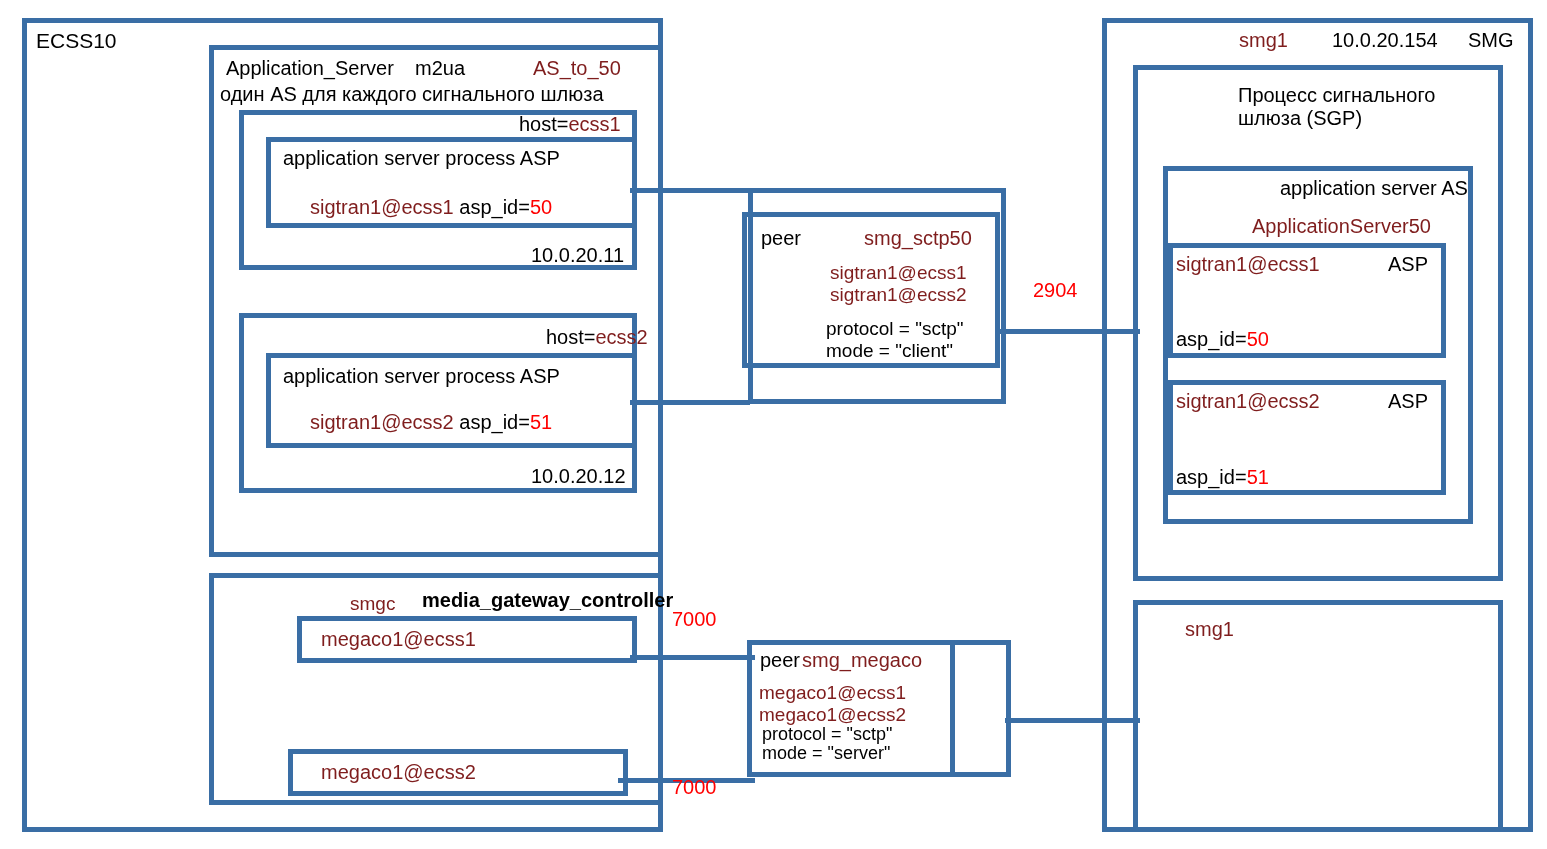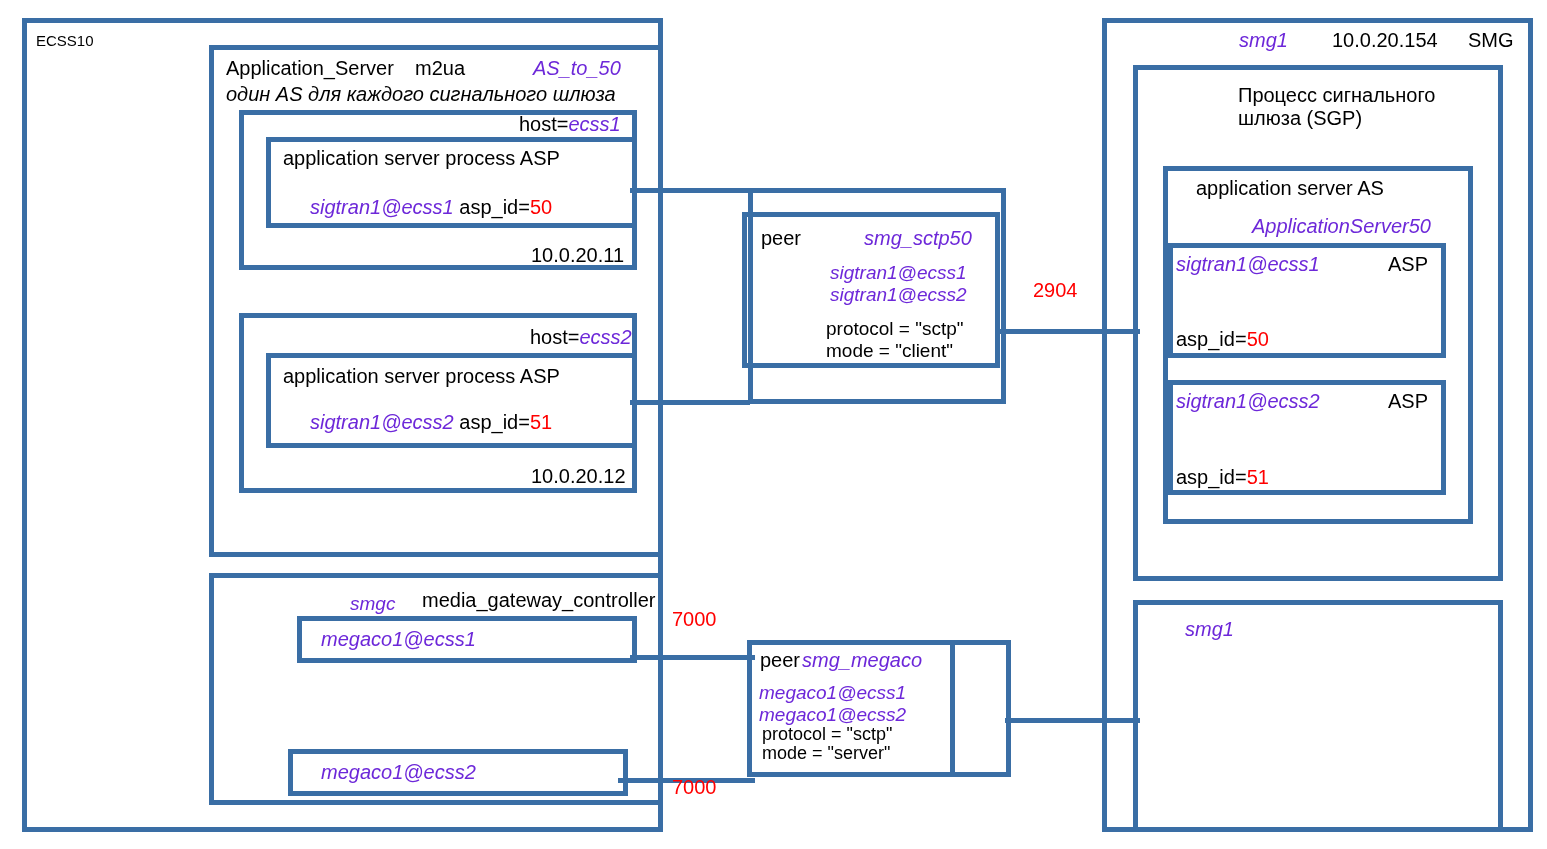--- a/index.html
+++ b/index.html
@@ -26,75 +26,75 @@
     background: #3a6ea5;
     height: 5px;
   }
   .txt {
     position: absolute;
     color: #000000;
     font-size: 19px;
     line-height: 23px;
     white-space: nowrap;
   }
-  .green { color: #6d28d9; font-style: italic; }
+  .green { color: #7f1d1d; }
   .red   { color: #ff0000; }
   .t18 { font-size: 18px; line-height: 22px; }
   .t19 { font-size: 19px; line-height: 23px; }
   .t20 { font-size: 20px; line-height: 24px; }
-  .t21 { font-size: 15px; line-height: 25px; }
+  .t21 { font-size: 21px; line-height: 25px; }
 </style>
 </head>
 <body>
 
 <div id="canvas">
 
   <div class="line-h" style="left:630px; top:188px; width:120px;"></div>
   <div class="line-h" style="left:630px; top:400px; width:120px;"></div>
   <div class="line-h" style="left:1000px; top:329px; width:140px;"></div>
   <div class="line-h" style="left:630px; top:655px; width:125px;"></div>
   <div class="line-h" style="left:618px; top:778px; width:137px;"></div>
   <div class="line-h" style="left:1005px; top:718px; width:135px;"></div>
 
   <div class="box" style="left:22px; top:18px; width:641px; height:814px;"></div>
   <div class="txt t21" style="left:36px; top:28px;">ECSS10</div>
 
   <div class="box" style="left:209px; top:45px; width:454px; height:512px;"></div>
   <div class="txt t20" style="left:226px; top:56px;text-align:right;">Application_Server</div>
   <div class="txt t20" style="left:415px; top:56px;">m2ua</div>
   <div class="txt t20 green" style="left:533px; top:56px;text-align:right;">AS_to_50</div>
-  <div class="txt t20" style="left:226px; top:82px;font-style:italic;">один AS для каждого сигнального шлюза</div>
+  <div class="txt t20" style="left:220px; top:82px;">один AS для каждого сигнального шлюза</div>
 
   <div class="box" style="left:239px; top:110px; width:398px; height:160px;"></div>
   <div class="txt t20" style="left:519px; top:112px;">
     <span>host=</span><span class="green">ecss1</span>
   </div>
   <div class="box" style="left:266px; top:137px; width:371px; height:91px;"></div>
   <div class="txt t20" style="left:283px; top:146px;">application server process ASP</div>
   <div class="txt t20" style="left:310px; top:195px;">
     <span class="green">sigtran1@ecss1</span>
     <span>asp_id=</span><span class="red">50</span>
   </div>
   <div class="txt t20" style="left:531px; top:243px;">10.0.20.11</div>
 
   <div class="box" style="left:239px; top:313px; width:398px; height:180px;"></div>
-  <div class="txt t20" style="left:530px; top:325px;">
+  <div class="txt t20" style="left:546px; top:325px;">
     <span>host=</span><span class="green">ecss2</span>
   </div>
   <div class="box" style="left:266px; top:353px; width:371px; height:95px;"></div>
   <div class="txt t20" style="left:283px; top:364px;">application server process ASP</div>
   <div class="txt t20" style="left:310px; top:410px;">
     <span class="green">sigtran1@ecss2</span>
     <span>asp_id=</span><span class="red">51</span>
   </div>
   <div class="txt t20" style="left:531px; top:464px;">10.0.20.12</div>
 
   <div class="box" style="left:209px; top:573px; width:454px; height:232px;"></div>
   <div class="txt t19 green" style="left:350px; top:592px;">smgc</div>
-  <div class="txt t20" style="left:422px; top:588px;">media_gateway_controller</div>
+  <div class="txt t20" style="left:422px; top:588px;font-weight:bold;">media_gateway_controller</div>
 
   <div class="box" style="left:297px; top:616px; width:340px; height:47px;"></div>
   <div class="txt t20 green" style="left:321px; top:627px;">megaco1@ecss1</div>
 
   <div class="box" style="left:288px; top:749px; width:340px; height:47px;"></div>
   <div class="txt t20 green" style="left:321px; top:760px;">megaco1@ecss2</div>
 
   <div class="box" style="left:748px; top:188px; width:258px; height:216px;"></div>
   <div class="box" style="left:742px; top:212px; width:258px; height:156px;"></div>
   <div class="txt t20" style="left:761px; top:226px;">peer</div>
@@ -121,21 +121,21 @@
   <div class="box" style="left:1102px; top:18px; width:431px; height:814px;"></div>
   <div class="txt t20 green" style="left:1239px; top:28px;">smg1</div>
   <div class="txt t20" style="left:1332px; top:28px;">10.0.20.154</div>
   <div class="txt t20" style="left:1468px; top:28px;">SMG</div>
 
   <div class="box" style="left:1133px; top:65px; width:370px; height:516px;"></div>
   <div class="txt t20" style="left:1238px; top:83px;">Процесс сигнального</div>
   <div class="txt t20" style="left:1238px; top:106px;">шлюза (SGP)</div>
 
   <div class="box" style="left:1163px; top:166px; width:310px; height:358px;"></div>
-  <div class="txt t20" style="left:1196px; top:176px;text-align:center;">application server AS</div>
+  <div class="txt t20" style="left:1280px; top:176px;text-align:center;">application server AS</div>
   <div class="txt t20 green" style="left:1252px; top:214px;">ApplicationServer50</div>
 
   <div class="box" style="left:1168px; top:243px; width:278px; height:115px;"></div>
   <div class="txt t20 green" style="left:1176px; top:252px;">sigtran1@ecss1</div>
   <div class="txt t20" style="left:1388px; top:252px;">ASP</div>
   <div class="txt t20" style="left:1176px; top:327px;">
     <span>asp_id=</span><span class="red">50</span>
   </div>
 
   <div class="box" style="left:1168px; top:380px; width:278px; height:115px;"></div>

